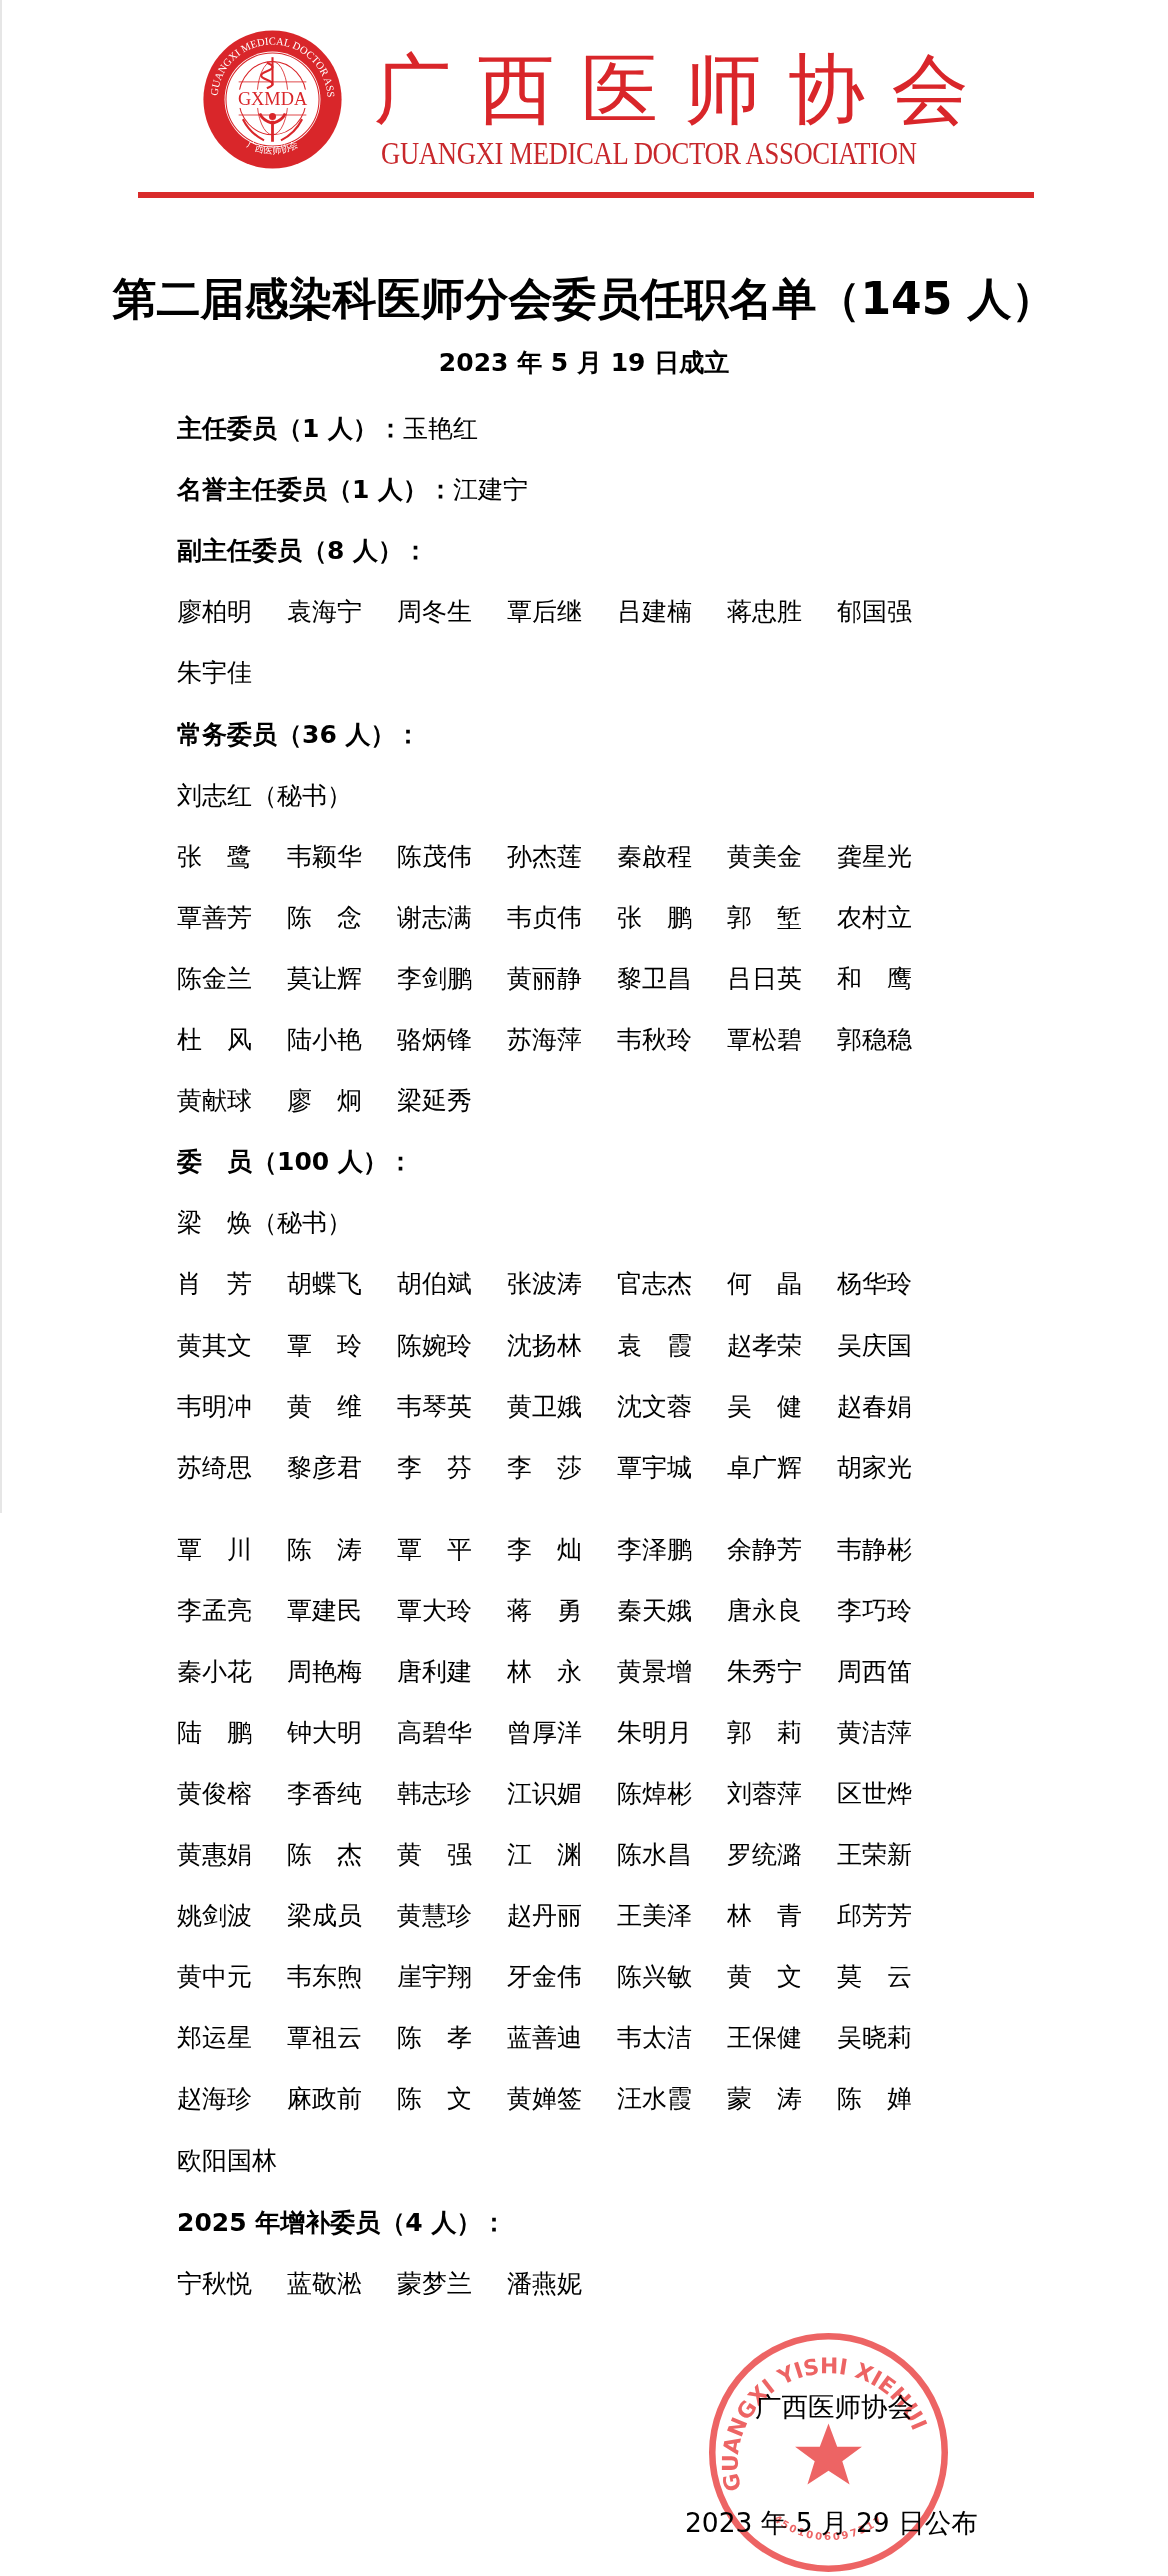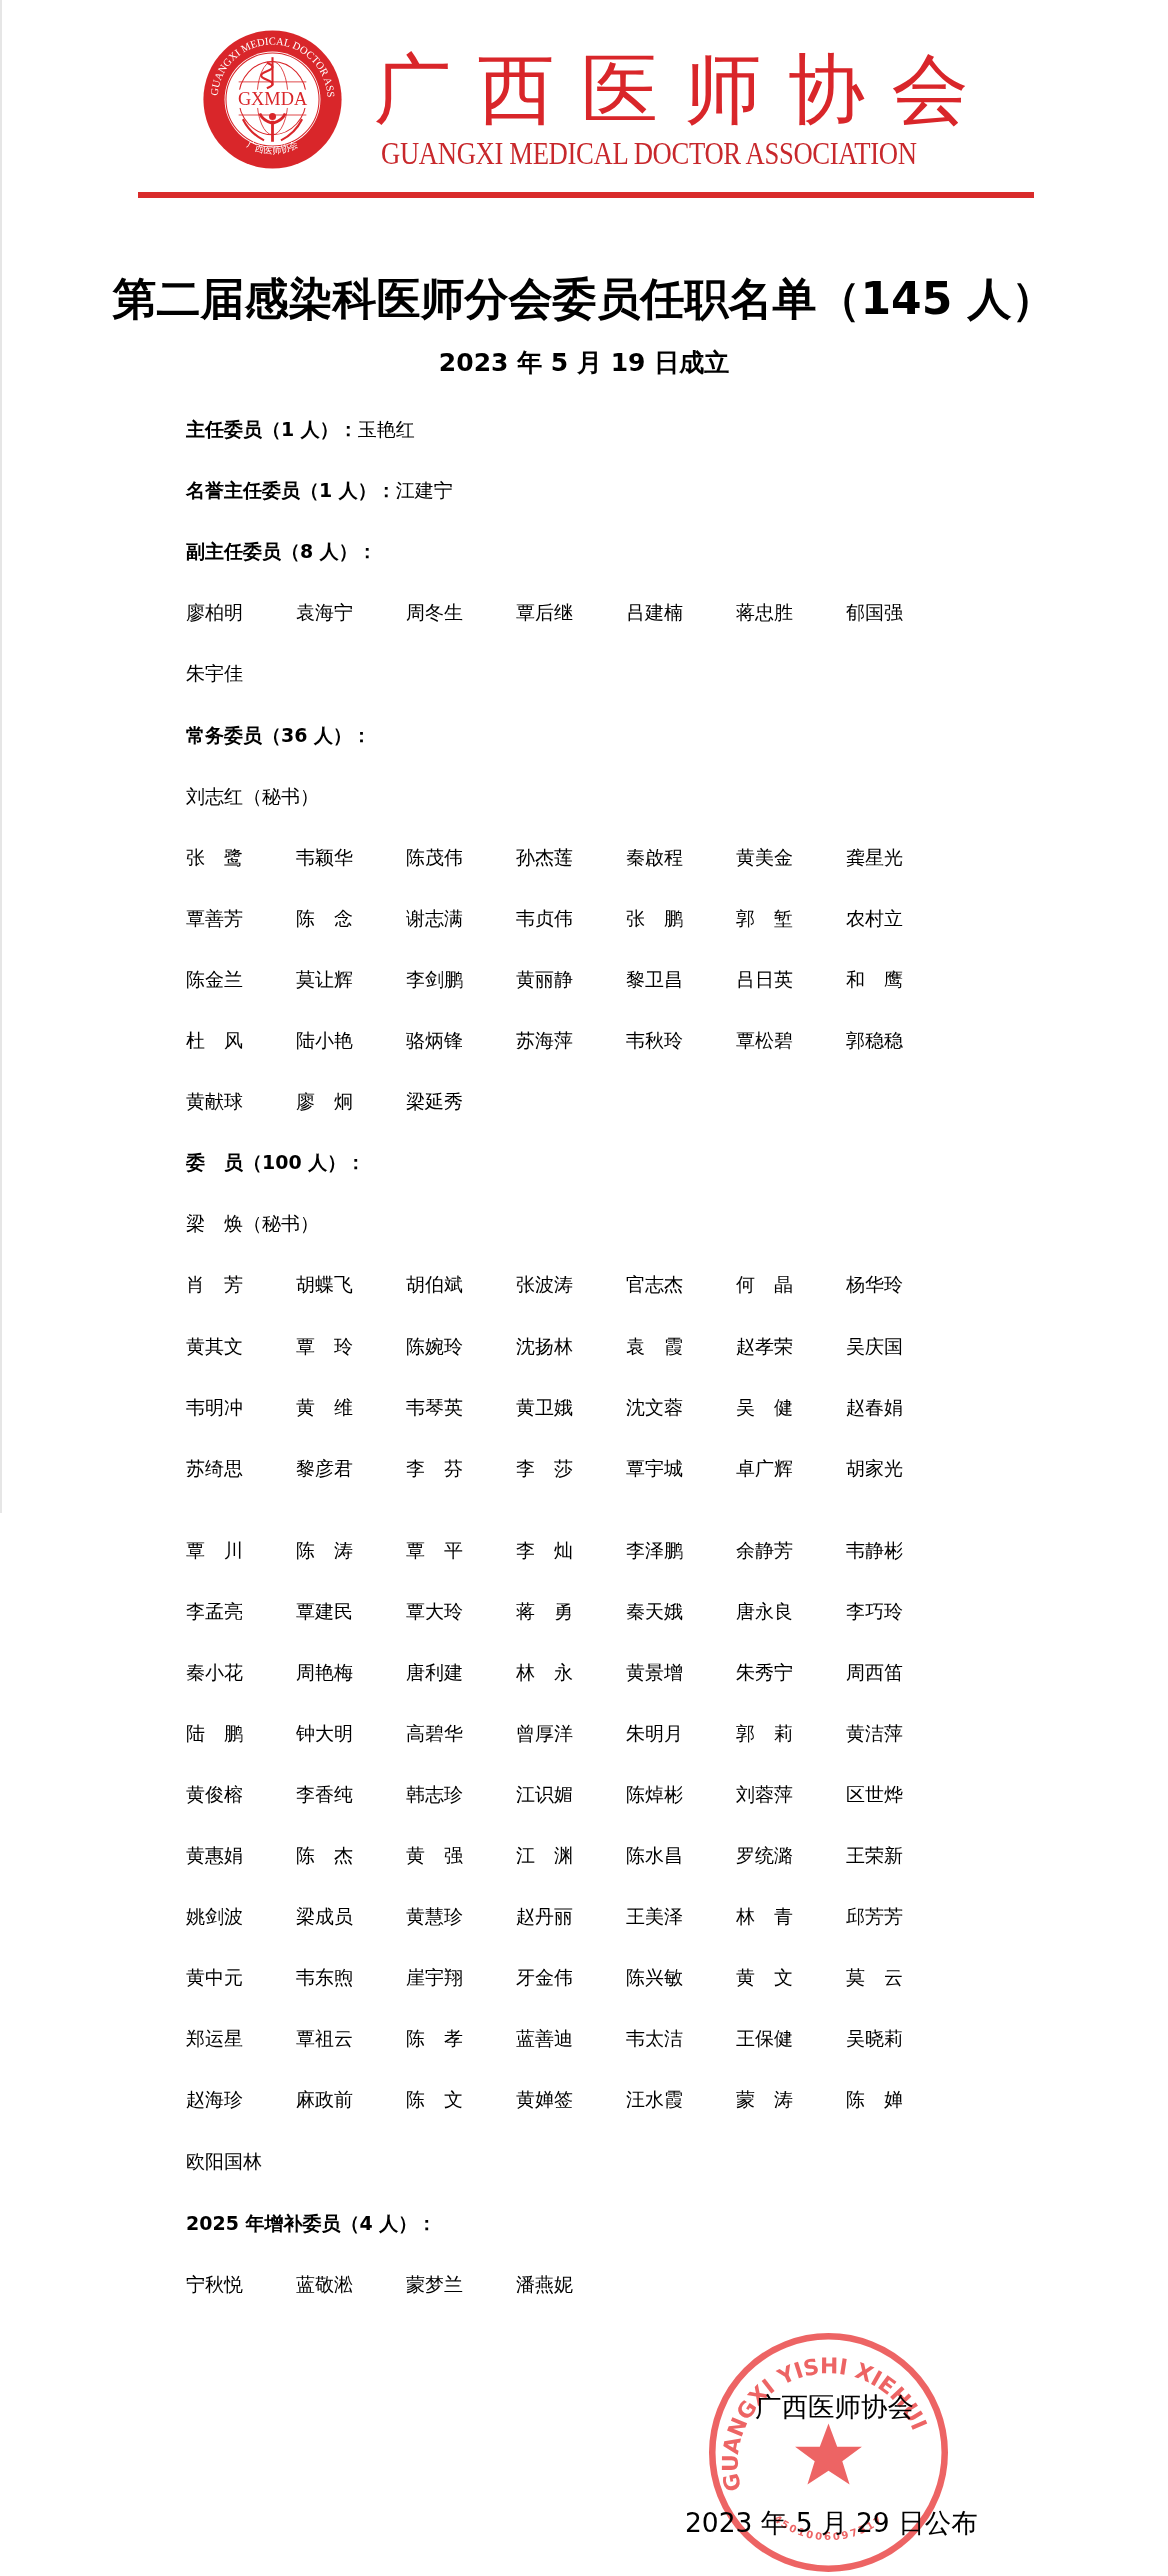--- a/index.html
+++ b/index.html
@@ -13,21 +13,21 @@
   .org-en { position:absolute; left:381px; top:137px; font-family:"Liberation Serif","DejaVu Serif",serif;
             font-size:31px; line-height:34px; color:#c8282c; transform:scaleX(0.86); transform-origin:left top;
             white-space:nowrap; letter-spacing:-0.4px; }
   .rule { position:absolute; left:138px; top:192px; width:896px; height:5.9px; background:#d92b2b; }
   
   .title { position:absolute; left:0; width:1168px; top:278px; text-align:center; font-weight:bold;
            font-size:44px; line-height:41px; white-space:nowrap; }
   .subtitle { position:absolute; left:0; width:1168px; top:347px; text-align:center; font-weight:bold;
               font-size:25px; line-height:32px; white-space:nowrap; }
   
-  .row { position:absolute; left:186px; height:32px; line-height:32px; font-size:19px; white-space:nowrap; }
+  .row { position:absolute; left:177px; height:32px; line-height:32px; font-size:25px; white-space:nowrap; }
   .h { font-weight:bold; }
   .val { font-weight:normal; }
   .names { display:flex; }
   .nm { width:110px; display:inline-block; }
   
   .sig-org { position:absolute; left:755px; top:2391px; font-size:26.5px; line-height:32px; white-space:nowrap; z-index:2; }
   .sig-date { position:absolute; left:685px; top:2459px; font-size:26.5px; line-height:32px; white-space:nowrap; z-index:2;margin-top:48px; }
   .stamp { position:absolute; left:705px; top:2329px; width:247px; height:247px; z-index:1; opacity:0.85; }
 </style>
 </head>

